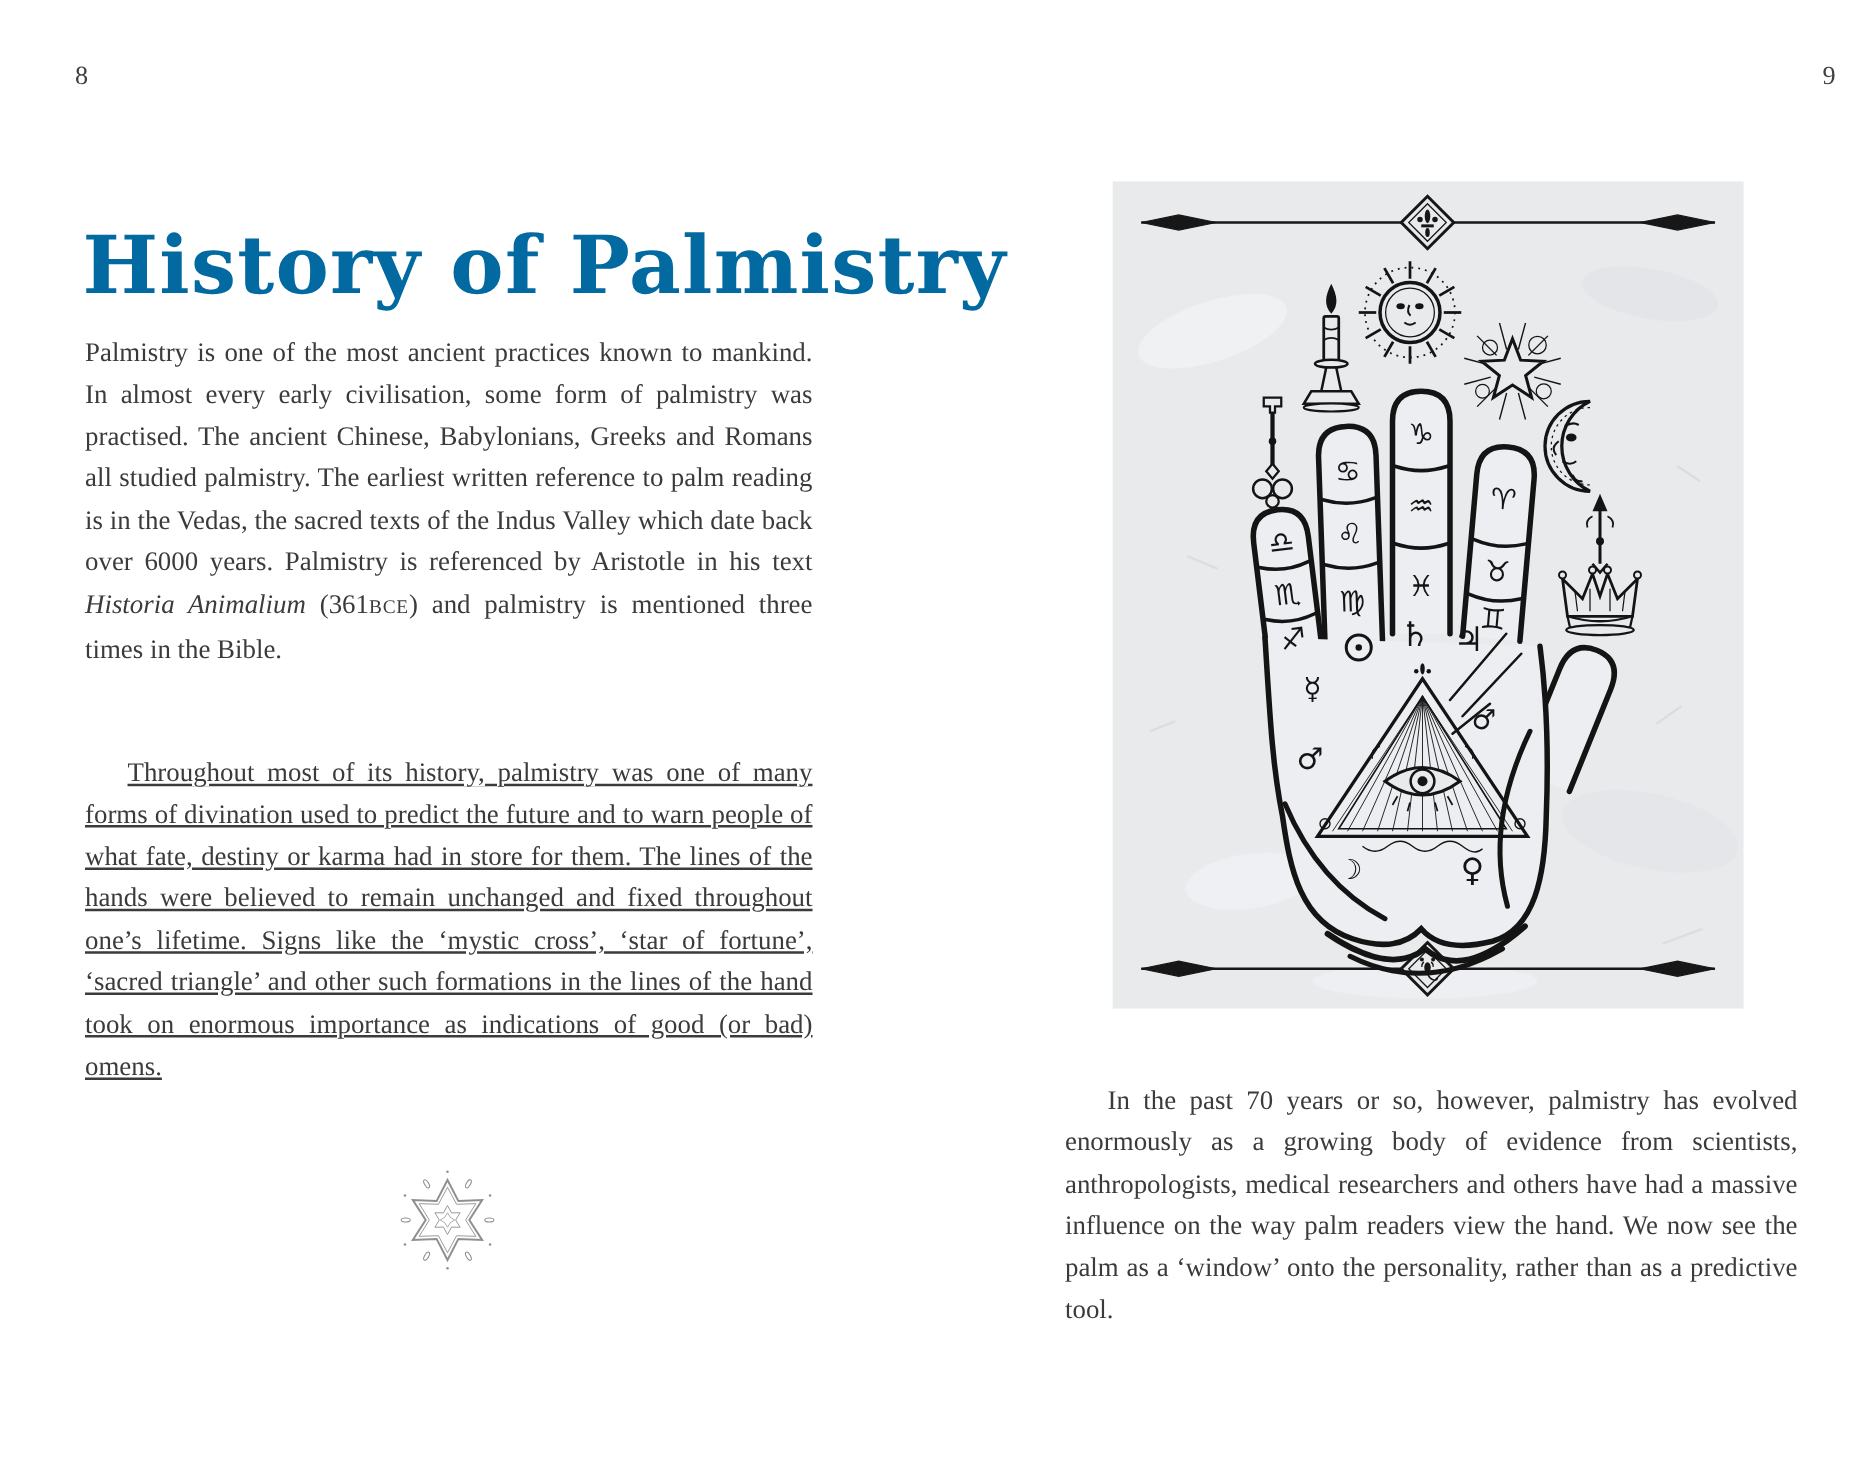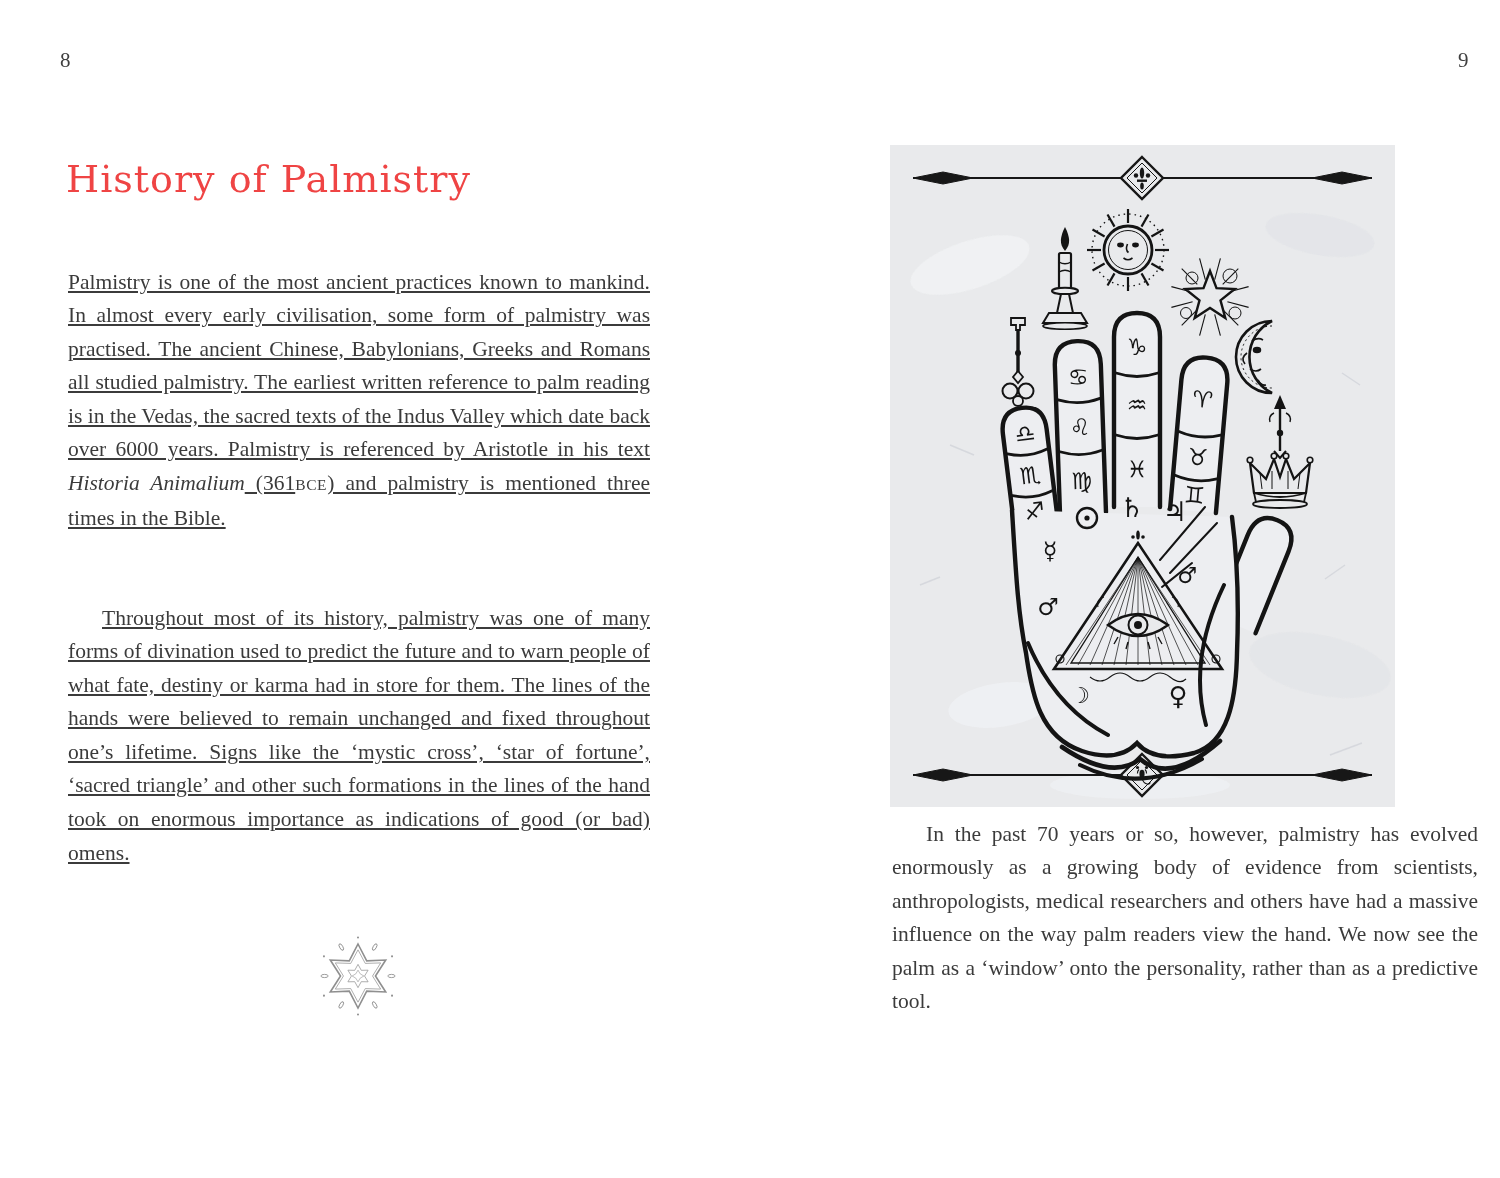--- a/index.html
+++ b/index.html
@@ -2,28 +2,28 @@
 <html><head>
 <meta charset="utf-8">
 <style>
   html,body{margin:0;padding:0;}
   .spread{position:relative;width:1500px;height:1178px;background:#ffffff;overflow:hidden;
           font-family:"Liberation Serif",serif;color:#3a3a3a;}
   .page-number{position:absolute;top:48px;font-size:21px;color:#3f3f3f;}
   #pn-left{left:60px;}
   #pn-right{left:1458px;}
   .title{position:absolute;left:66px;top:132px;width:600px;
-         font-family:"DejaVu Serif",serif;font-weight:400;font-size:38px;
-         letter-spacing:1px;color:#ef4444;white-space:nowrap;}
+         font-family:"DejaVu Serif",serif;font-weight:700;font-size:64px;
+         letter-spacing:1px;color:#0369a1;white-space:nowrap;}
   .body-col{position:absolute;font-size:21.5px;line-height:33.6px;text-align:justify;
             color:#3b3b3b;hyphens:none;}
   #col-left-1{left:68px;top:244px;width:582px;}
   #col-left-2{left:68px;top:580px;width:582px;text-indent:34px;text-decoration:underline;}
-  #col-right{left:852px;top:796px;width:586px;text-indent:34px;margin-left:40px;}
-  .seg-normal{font-style:normal;text-decoration:underline;}
+  #col-right{left:852px;top:842px;width:586px;text-indent:34px;}
+  .seg-normal{font-style:normal;}
   .seg-italic{font-style:italic;}
   .seg-smallcaps{font-size:0.72em;letter-spacing:0.04em;}
   .ornament-star{position:absolute;left:318px;top:936px;width:80px;height:80px;}
   .illustration{position:absolute;left:890px;top:145px;width:505px;height:662px;}
   svg text{font-family:"DejaVu Sans",sans-serif;}
 </style>
 </head>
 <body>
 
 <div class="spread">

